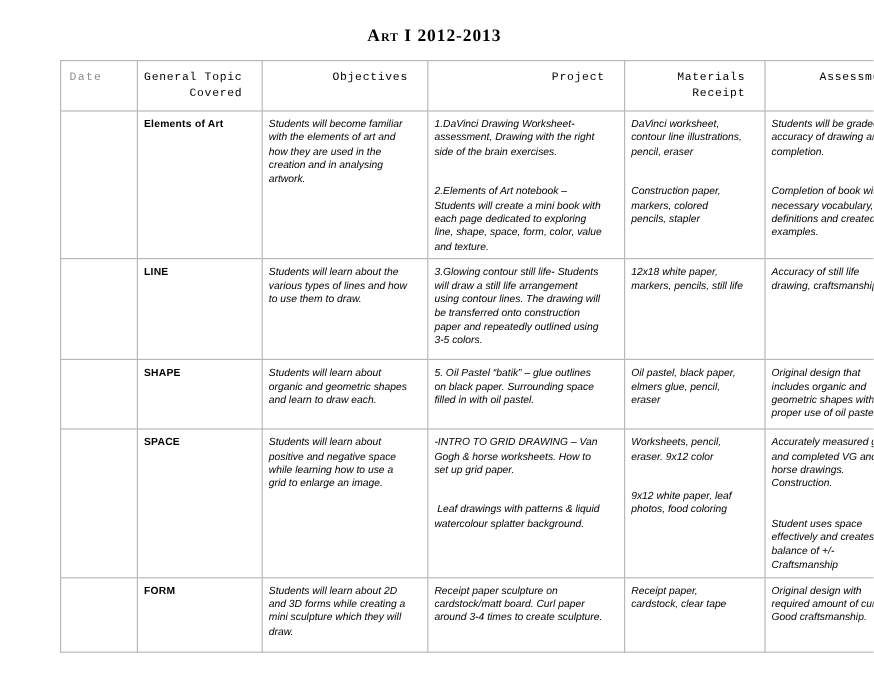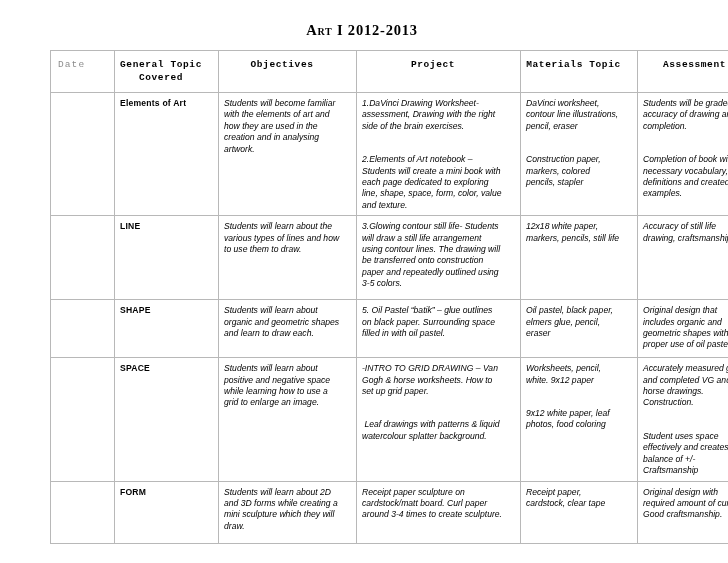--- a/index.html
+++ b/index.html
@@ -47,24 +47,24 @@
   }
   table.plan th,
   table.plan td {
     border: 1px solid #b8b8b8;
     vertical-align: top;
     padding: 5px 16px 4px 5px;
     color: #000000;
   }
   table.plan thead th {
     font-family: "Liberation Mono", "DejaVu Sans Mono", monospace;
-    font-weight: bold;
+    font-weight: normal;
     font-size: 9.5px;
     line-height: 13px;
-    text-align: center;
+    text-align: right;
     letter-spacing: 0.6px;
     padding-top: 7px;
     padding-bottom: 8px;
     vertical-align: top;
   }
   table.plan thead th.col-date {
     color: #8d8d8d;
     font-weight: normal;
     letter-spacing: 1.1px;
     text-align: left;
@@ -123,21 +123,21 @@
   <div class="doc-title">Art I 2012-2013</div>
 
   <div class="table-wrap">
     <table class="plan">
       <thead>
         <tr>
           <th class="col-date">Date</th>
           <th class="col-topic">General Topic Covered</th>
           <th class="col-objectives">Objectives</th>
           <th class="col-project">Project</th>
-          <th class="col-materials">Materials Topic</th>
+          <th class="col-materials">Materials Receipt</th>
           <th class="col-assessment">Assessment</th>
           <th class="col-standards">Standards Addressed</th>
         </tr>
       </thead>
       <tbody id="table-body">
           <tr class="row-h-1">
             <td class="cell-date"></td>
             <td class="cell-topic">Elements of Art</td>
             <td class="cell-objectives">
               <div class="para">Students will become familiar with the elements of art and how they are used in the creation and in analysing artwork.</div>
@@ -194,21 +194,21 @@
             <td class="cell-date"></td>
             <td class="cell-topic">SPACE</td>
             <td class="cell-objectives">
               <div class="para">Students will learn about positive and negative space while learning how to use a grid to enlarge an image.</div>
             </td>
             <td class="cell-project">
               <div class="para gap-para">-INTRO TO GRID DRAWING – Van Gogh &amp; horse worksheets. How to set up grid paper.</div>
               <div class="para"> Leaf drawings with patterns &amp; liquid watercolour splatter background.</div>
             </td>
             <td class="cell-materials">
-              <div class="para gap-para">Worksheets, pencil, white. 9x12 paper</div>
+              <div class="para gap-para">Worksheets, pencil, eraser. 9x12 color</div>
               <div class="para">9x12 white paper, leaf photos, food coloring</div>
             </td>
             <td class="cell-assessment">
               <div class="para gap-para">Accurately measured grid and completed VG and horse drawings. Construction.</div>
               <div class="para">Student uses space effectively and creates a balance of +/- Craftsmanship</div>
             </td>
             <td class="cell-standards">§117.52 C1, C2, C3</td>
           </tr>
           <tr class="row-h-5">
             <td class="cell-date"></td>

